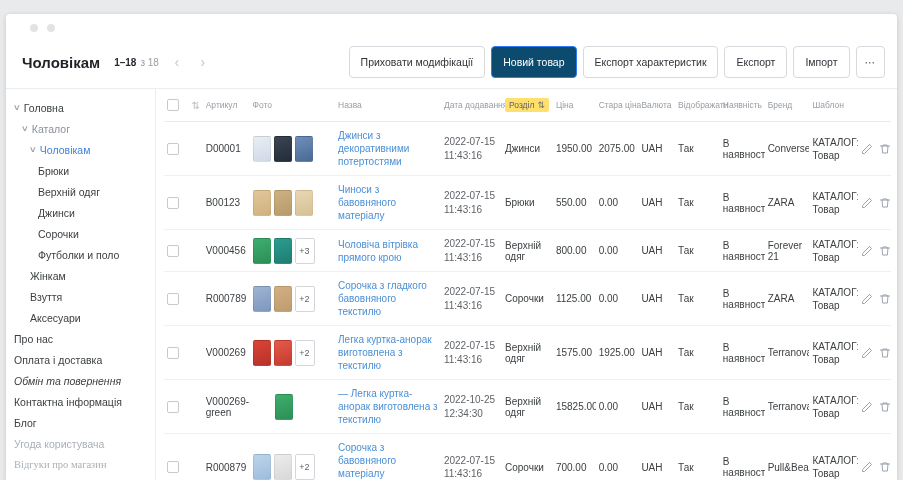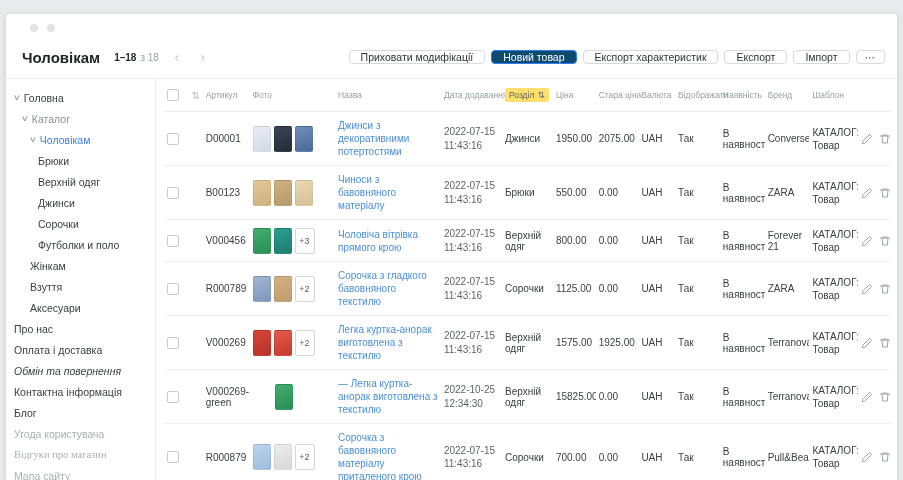--- a/index.html
+++ b/index.html
@@ -9,21 +9,21 @@
     box-shadow:0 1px 5px rgba(0,0,0,.15);overflow:hidden;display:flex;flex-direction:column}
   .titlebar{height:28px;flex:0 0 28px;display:flex;align-items:center;padding-left:24px;gap:9px}
   .dot{width:8px;height:8px;border-radius:50%;background:#e3e3e3}
   .header{display:flex;align-items:center;padding:4px 12px 10px 16px;gap:6px;flex:0 0 auto}
   .title{font-size:15px;font-weight:bold;color:#1f2328;margin-right:8px}
   .pag{display:flex;align-items:baseline;gap:4px;font-size:10px;margin-right:2px}
   .pag .range{font-weight:bold;color:#24292e}
   .pag .total{color:#9aa0a6}
   .pagbtn{width:20px;height:22px;border:none;background:none;color:#c3c7cc;font-size:14px;line-height:22px;cursor:pointer;font-family:inherit}
   .spacer{flex:1}
-  .btn{height:14px;padding:0 11px;border:1px solid #d6d9dd;border-radius:4px;background:#fff;font-size:10.5px;
+  .btn{height:32px;padding:0 11px;border:1px solid #d6d9dd;border-radius:4px;background:#fff;font-size:10.5px;
     color:#2f3338;font-family:inherit;cursor:pointer;white-space:nowrap}
   .btn.primary{background:#0c4a6e;border-color:#2e7cf6;color:#fff}
   .btn.more{padding:0 8px;letter-spacing:1px;color:#555}
   .content{flex:1;display:flex;border-top:1px solid #ebedee;overflow:hidden}
   .sidebar{width:150px;flex:0 0 150px;padding:8px 0 0 8px;border-right:1px solid #ebedee;font-size:10.5px;color:#3c4043;overflow:hidden}
   .sb-item{display:flex;align-items:center;height:21px;cursor:pointer;white-space:nowrap;overflow:hidden}
   .sb-item .sb-chevron{color:#9aa0a6;font-size:8px;margin-right:4px;transform:scaleX(1.4)}
   .sb-item.active .sb-label{color:#3d82e0}
   .sb-item.muted .sb-label{color:#aab0b6}
   .sb-item.dim .sb-label{color:#8b9199}

